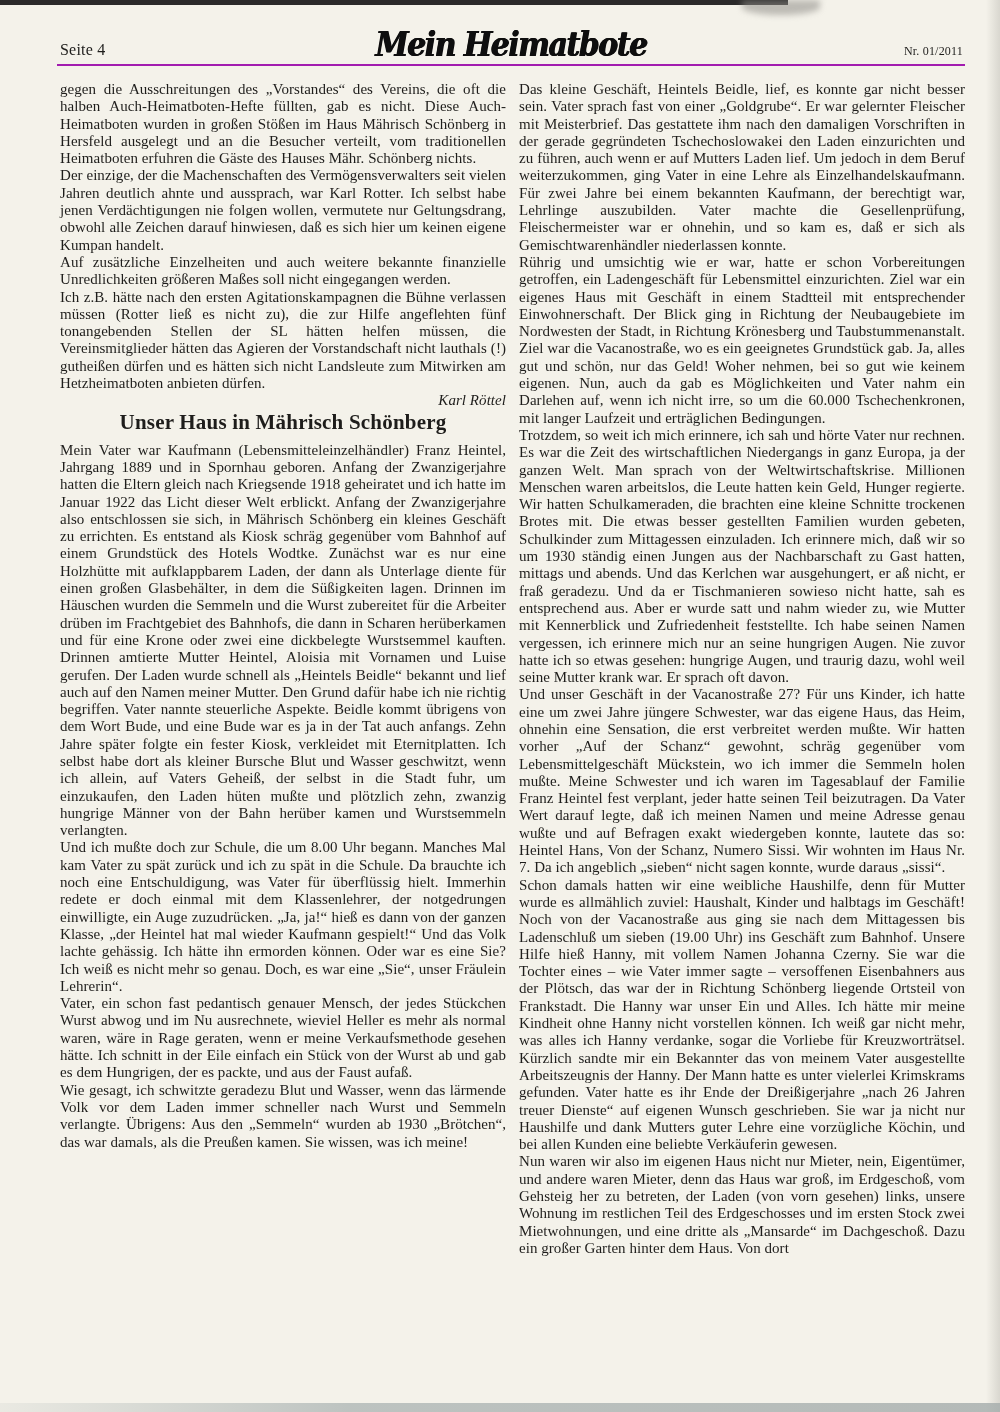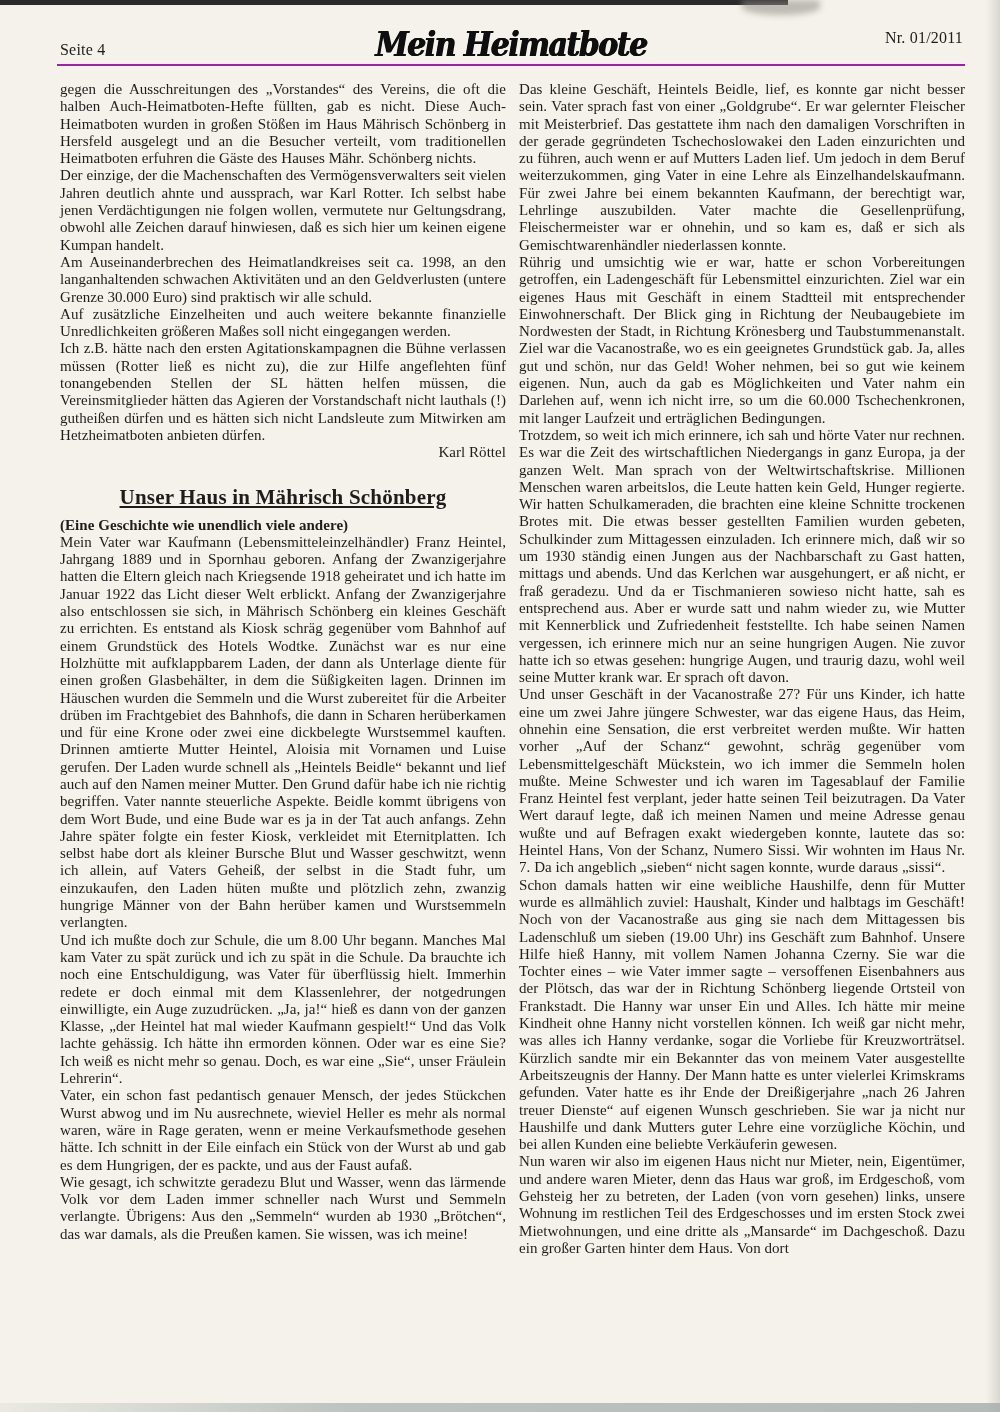--- a/index.html
+++ b/index.html
@@ -43,22 +43,22 @@
     position: relative;
     margin: 0 35px 0 57px;
     height: 64px;
     border-bottom: 2px solid #a21caf;
   }
   .page-number {
     position: absolute; left: 3px; bottom: 5px;
     font-size: 16px; letter-spacing: .2px;
   }
   .issue-number {
-    position: absolute; right: 2px; bottom: 17px;
-    font-size: 16px; letter-spacing: .2px;
+    position: absolute; right: 2px; bottom: 5px;
+    font-size: 12px; letter-spacing: .2px;
   }
   .masthead {
     position: absolute; left: 50%; bottom: 0;
     transform: translateX(-50%) scaleY(1.12);
     transform-origin: bottom center;
     font-family: "DejaVu Serif", serif;
     font-weight: bold; font-style: italic;
     font-size: 30px; letter-spacing: -1.5px;
     color: #0e0e0e;
     text-shadow: 0.6px 0 0 #0e0e0e, -0.3px 0 0 #0e0e0e;
@@ -73,28 +73,28 @@
   .col { flex: 1 1 0; min-width: 0; }
   .col p {
     margin: 0;
     font-size: 15px;
     line-height: 17.3px;
     text-align: justify;
     letter-spacing: 0.05px;
   }
   .signature {
     text-align: right !important;
+    font-style: italic;
   }
   .story-heading {
-    margin: 23px 0 7px 0;
+    margin: 0 0 7px 0;
     font-size: 21px;
     font-weight: bold;
     text-align: center;
     letter-spacing: .2px;
-    text-decoration: underline;
   }
   .subheading {
     font-weight: bold;
     text-align: left !important;
   }
 </style>
 </head>
 <body>
 
 <div class="page">
@@ -108,27 +108,25 @@
     <span class="page-number">Seite 4</span>
     <span class="masthead">Mein Heimatbote</span>
     <span class="issue-number">Nr. 01/2011</span>
   </div>
 
   <div class="columns">
 
     <div class="col">
       <p>gegen die Ausschreitungen des „Vorstandes“ des Vereins, die oft die halben Auch-Heimatboten-Hefte füllten, gab es nicht. Diese Auch-Heimatboten wurden in großen Stößen im Haus Mährisch Schönberg in Hersfeld ausgelegt und an die Besucher verteilt, vom traditionellen Heimatboten erfuhren die Gäste des Hauses Mähr. Schönberg nichts.</p>
       <p>Der einzige, der die Machenschaften des Vermögensverwalters seit vielen Jahren deutlich ahnte und aussprach, war Karl Rotter. Ich selbst habe jenen Verdächtigungen nie folgen wollen, vermutete nur Geltungsdrang, obwohl alle Zeichen darauf hinwiesen, daß es sich hier um keinen eigene Kumpan handelt.</p>
-      <p>Am Auseinanderbrechen des Heimatlandkreises seit ca. 1998, an den langanhaltenden schwachen Aktivitäten und an den Geldverlusten (untere Grenze 30.000 Euro) sind praktisch wir alle schuld.</p>
       <p>Auf zusätzliche Einzelheiten und auch weitere bekannte finanzielle Unredlichkeiten größeren Maßes soll nicht eingegangen werden.</p>
       <p>Ich z.B. hätte nach den ersten Agitationskampagnen die Bühne verlassen müssen (Rotter ließ es nicht zu), die zur Hilfe angeflehten fünf tonangebenden Stellen der SL hätten helfen müssen, die Vereinsmitglieder hätten das Agieren der Vorstandschaft nicht lauthals (!) gutheißen dürfen und es hätten sich nicht Landsleute zum Mitwirken am Hetzheimatboten anbieten dürfen.</p>
       <p class="signature">Karl Röttel</p>
 
       <h1 class="story-heading">Unser Haus in Mährisch Schönberg</h1>
-      <p class="subheading">(Eine Geschichte wie unendlich viele andere)</p>
 
       <p>Mein Vater war Kaufmann (Lebensmitteleinzelhändler) Franz Heintel, Jahrgang 1889 und in Spornhau geboren. Anfang der Zwanzigerjahre hatten die Eltern gleich nach Kriegsende 1918 geheiratet und ich hatte im Januar 1922 das Licht dieser Welt erblickt. Anfang der Zwanzigerjahre also entschlossen sie sich, in Mährisch Schönberg ein kleines Geschäft zu errichten. Es entstand als Kiosk schräg gegenüber vom Bahnhof auf einem Grundstück des Hotels Wodtke. Zunächst war es nur eine Holzhütte mit aufklappbarem Laden, der dann als Unterlage diente für einen großen Glasbehälter, in dem die Süßigkeiten lagen. Drinnen im Häuschen wurden die Semmeln und die Wurst zubereitet für die Arbeiter drüben im Frachtgebiet des Bahnhofs, die dann in Scharen herüberkamen und für eine Krone oder zwei eine dickbelegte Wurstsemmel kauften. Drinnen amtierte Mutter Heintel, Aloisia mit Vornamen und Luise gerufen. Der Laden wurde schnell als „Heintels Beidle“ bekannt und lief auch auf den Namen meiner Mutter. Den Grund dafür habe ich nie richtig begriffen. Vater nannte steuerliche Aspekte. Beidle kommt übrigens von dem Wort Bude, und eine Bude war es ja in der Tat auch anfangs. Zehn Jahre später folgte ein fester Kiosk, verkleidet mit Eternitplatten. Ich selbst habe dort als kleiner Bursche Blut und Wasser geschwitzt, wenn ich allein, auf Vaters Geheiß, der selbst in die Stadt fuhr, um einzukaufen, den Laden hüten mußte und plötzlich zehn, zwanzig hungrige Männer von der Bahn herüber kamen und Wurstsemmeln verlangten.</p>
       <p>Und ich mußte doch zur Schule, die um 8.00 Uhr begann. Manches Mal kam Vater zu spät zurück und ich zu spät in die Schule. Da brauchte ich noch eine Entschuldigung, was Vater für überflüssig hielt. Immerhin redete er doch einmal mit dem Klassenlehrer, der notgedrungen einwilligte, ein Auge zuzudrücken. „Ja, ja!“ hieß es dann von der ganzen Klasse, „der Heintel hat mal wieder Kaufmann gespielt!“ Und das Volk lachte gehässig. Ich hätte ihn ermorden können. Oder war es eine Sie? Ich weiß es nicht mehr so genau. Doch, es war eine „Sie“, unser Fräulein Lehrerin“.</p>
       <p>Vater, ein schon fast pedantisch genauer Mensch, der jedes Stückchen Wurst abwog und im Nu ausrechnete, wieviel Heller es mehr als normal waren, wäre in Rage geraten, wenn er meine Verkaufsmethode gesehen hätte. Ich schnitt in der Eile einfach ein Stück von der Wurst ab und gab es dem Hungrigen, der es packte, und aus der Faust aufaß.</p>
       <p>Wie gesagt, ich schwitzte geradezu Blut und Wasser, wenn das lärmende Volk vor dem Laden immer schneller nach Wurst und Semmeln verlangte. Übrigens: Aus den „Semmeln“ wurden ab 1930 „Brötchen“, das war damals, als die Preußen kamen. Sie wissen, was ich meine!</p>
     </div>
 
     <div class="col">
       <p>Das kleine Geschäft, Heintels Beidle, lief, es konnte gar nicht besser sein. Vater sprach fast von einer „Goldgrube“. Er war gelernter Fleischer mit Meisterbrief. Das gestattete ihm nach den damaligen Vorschriften in der gerade gegründeten Tschechoslowakei den Laden einzurichten und zu führen, auch wenn er auf Mutters Laden lief. Um jedoch in dem Beruf weiterzukommen, ging Vater in eine Lehre als Einzelhandelskaufmann. Für zwei Jahre bei einem bekannten Kaufmann, der berechtigt war, Lehrlinge auszubilden. Vater machte die Gesellenprüfung, Fleischermeister war er ohnehin, und so kam es, daß er sich als Gemischtwarenhändler niederlassen konnte.</p>
       <p>Rührig und umsichtig wie er war, hatte er schon Vorbereitungen getroffen, ein Ladengeschäft für Lebensmittel einzurichten. Ziel war ein eigenes Haus mit Geschäft in einem Stadtteil mit entsprechender Einwohnerschaft. Der Blick ging in Richtung der Neubaugebiete im Nordwesten der Stadt, in Richtung Krönesberg und Taubstummenanstalt. Ziel war die Vacanostraße, wo es ein geeignetes Grundstück gab. Ja, alles gut und schön, nur das Geld! Woher nehmen, bei so gut wie keinem eigenen. Nun, auch da gab es Möglichkeiten und Vater nahm ein Darlehen auf, wenn ich nicht irre, so um die 60.000 Tschechenkronen, mit langer Laufzeit und erträglichen Bedingungen.</p>

